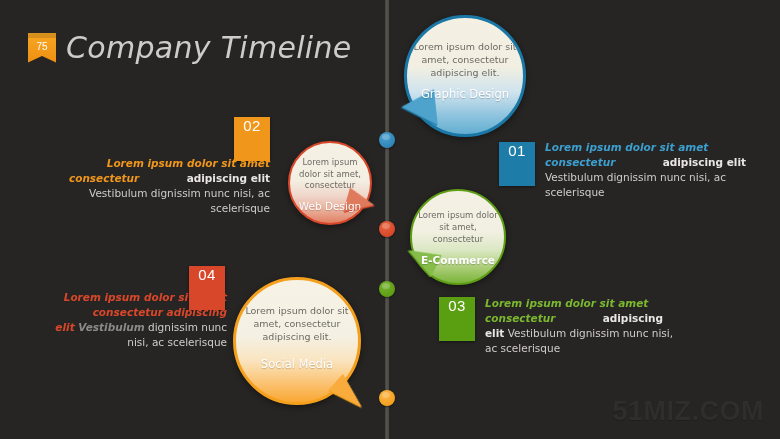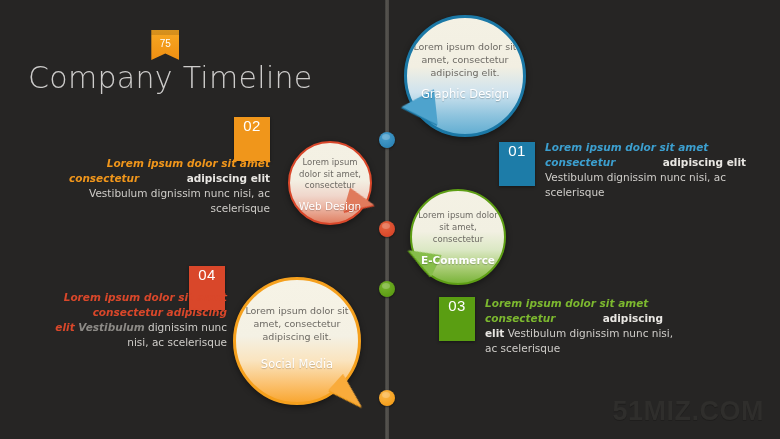--- a/index.html
+++ b/index.html
@@ -4,38 +4,39 @@
 <style>
   * { margin:0; padding:0; box-sizing:border-box; }
   html,body { background:#1c1b1a; }
   body {
     width:780px; height:439px; position:relative; overflow:hidden;
     background:#262524;
     font-family:"DejaVu Sans", sans-serif;
   }
 
   
-  #header { position:absolute; left:28px; top:30px; display:flex; align-items:center;flex-direction:column; }
+  #header { position:absolute; left:28px; top:30px; display:flex; align-items:center; }
   #badge {
     width:28px; height:30px; position:relative; margin-right:10px;
     background:linear-gradient(180deg,#f7a823 0%,#ef8f12 100%);
     clip-path: polygon(0 0, 100% 0, 100% 100%, 50% 78%, 0 100%);
     display:flex; align-items:flex-start; justify-content:center;
   }
   #badge::before {
     content:""; position:absolute; left:0; top:0; width:100%; height:5px;
     background:rgba(0,0,0,0.13);
   }
   #badge-num {
     position:relative; z-index:2; color:#fff; font-size:10px; line-height:10px;
     margin-top:9px; font-family:"Liberation Sans", sans-serif;
   }
   #page-title {
     color:#cdcccb; font-size:30px; font-weight:300; letter-spacing:0.3px;
     font-family:"DejaVu Sans", sans-serif;
+    font-style:italic;
   }
 
   
   #rail {
     position:absolute; left:385px; top:0; width:4px; height:439px;
     background:linear-gradient(90deg,#3e3d3b 0%,#56544f 40%,#4a4845 100%);
   }
   .dot {
     position:absolute; width:16px; height:16px; border-radius:50%;
     left:379px; z-index:6;

